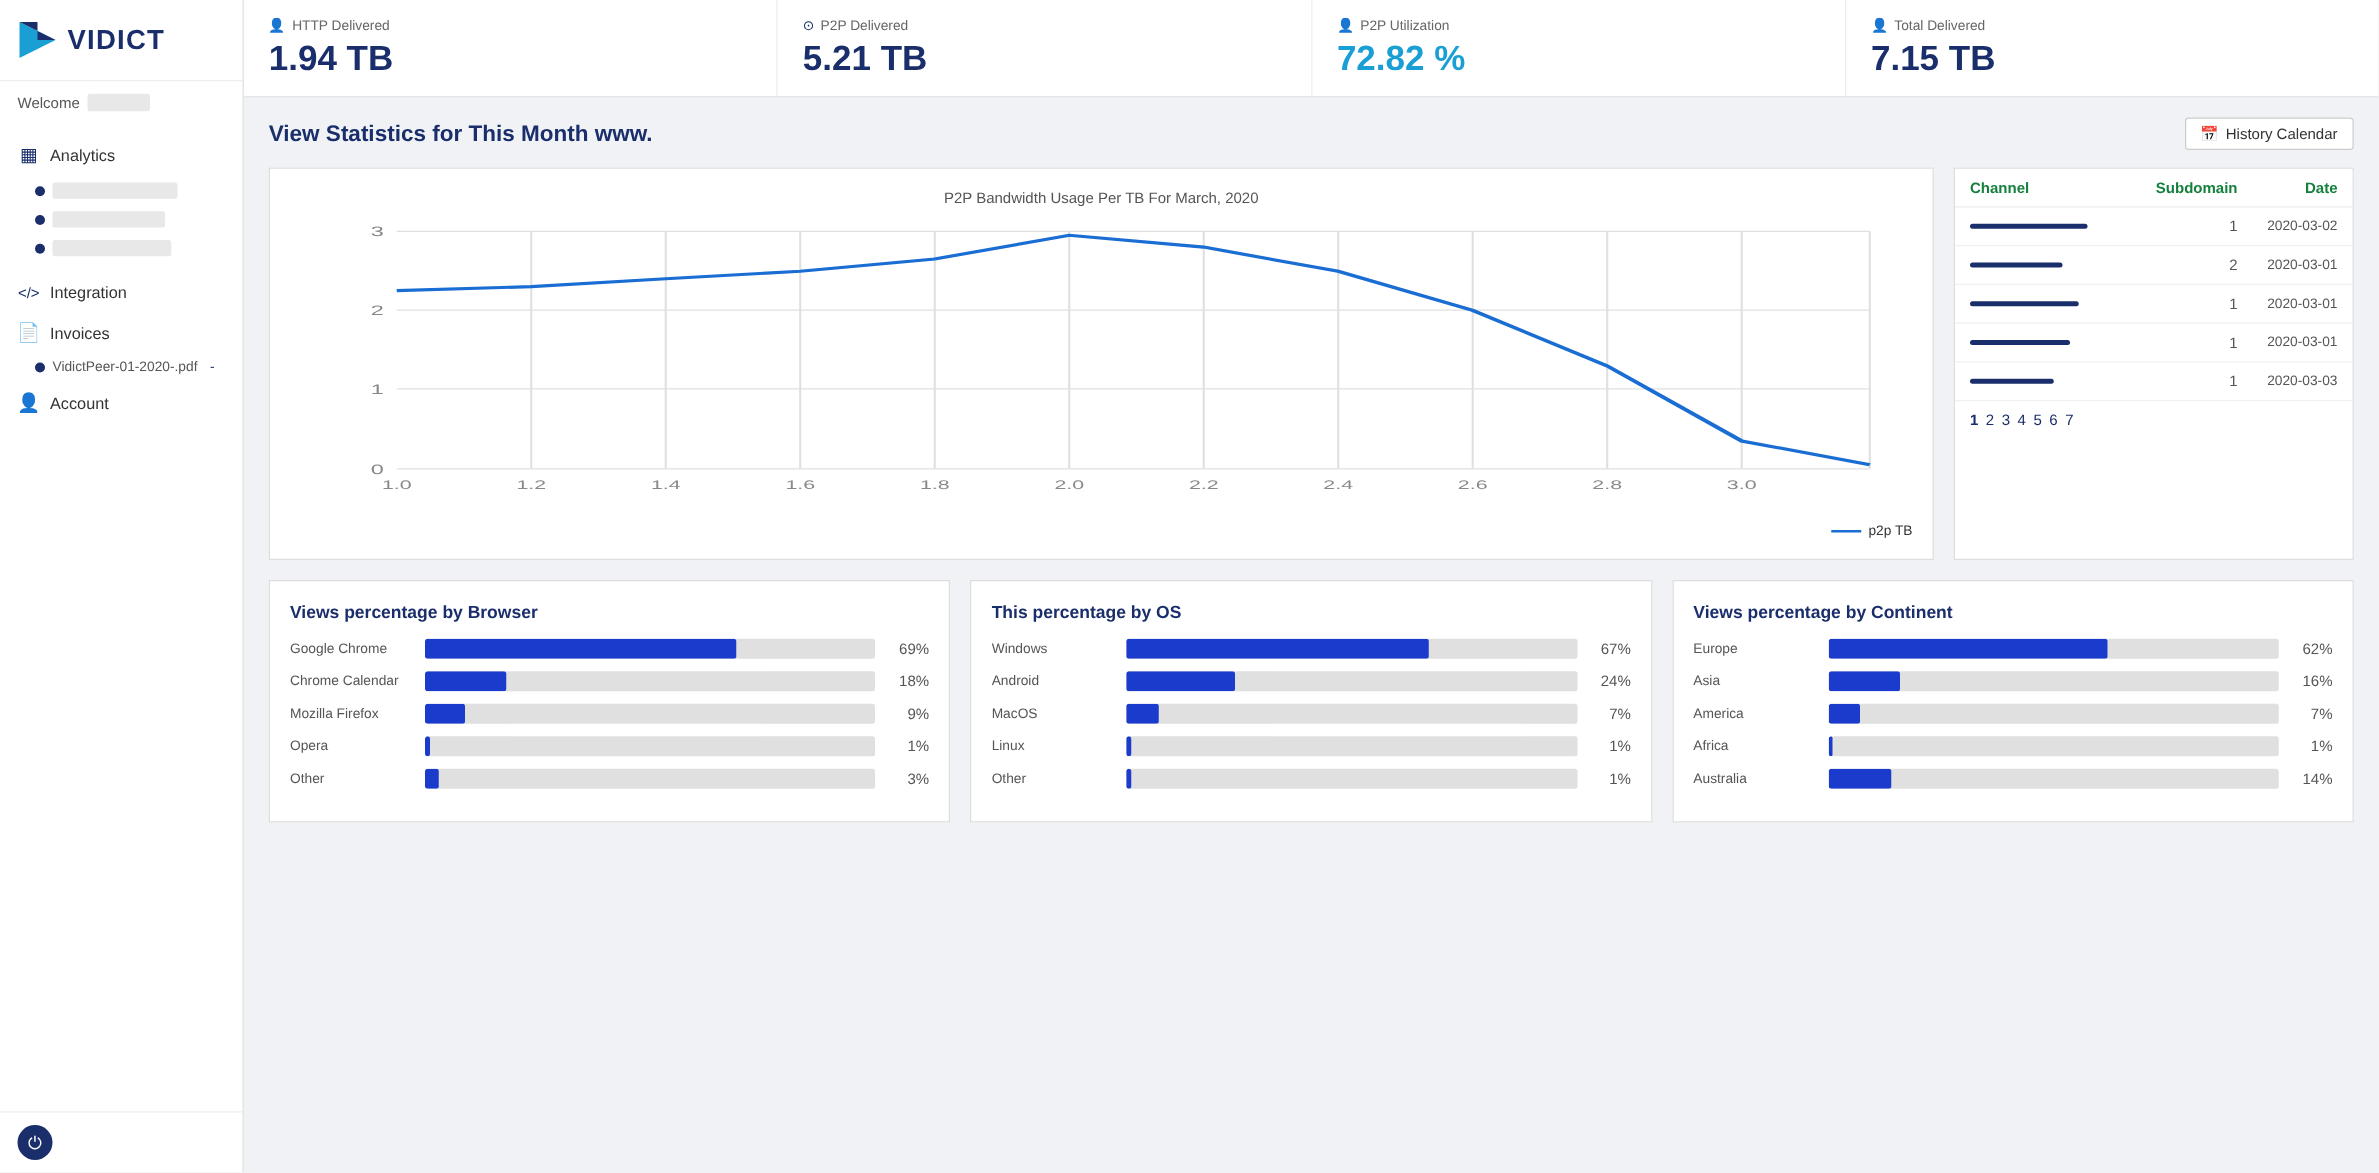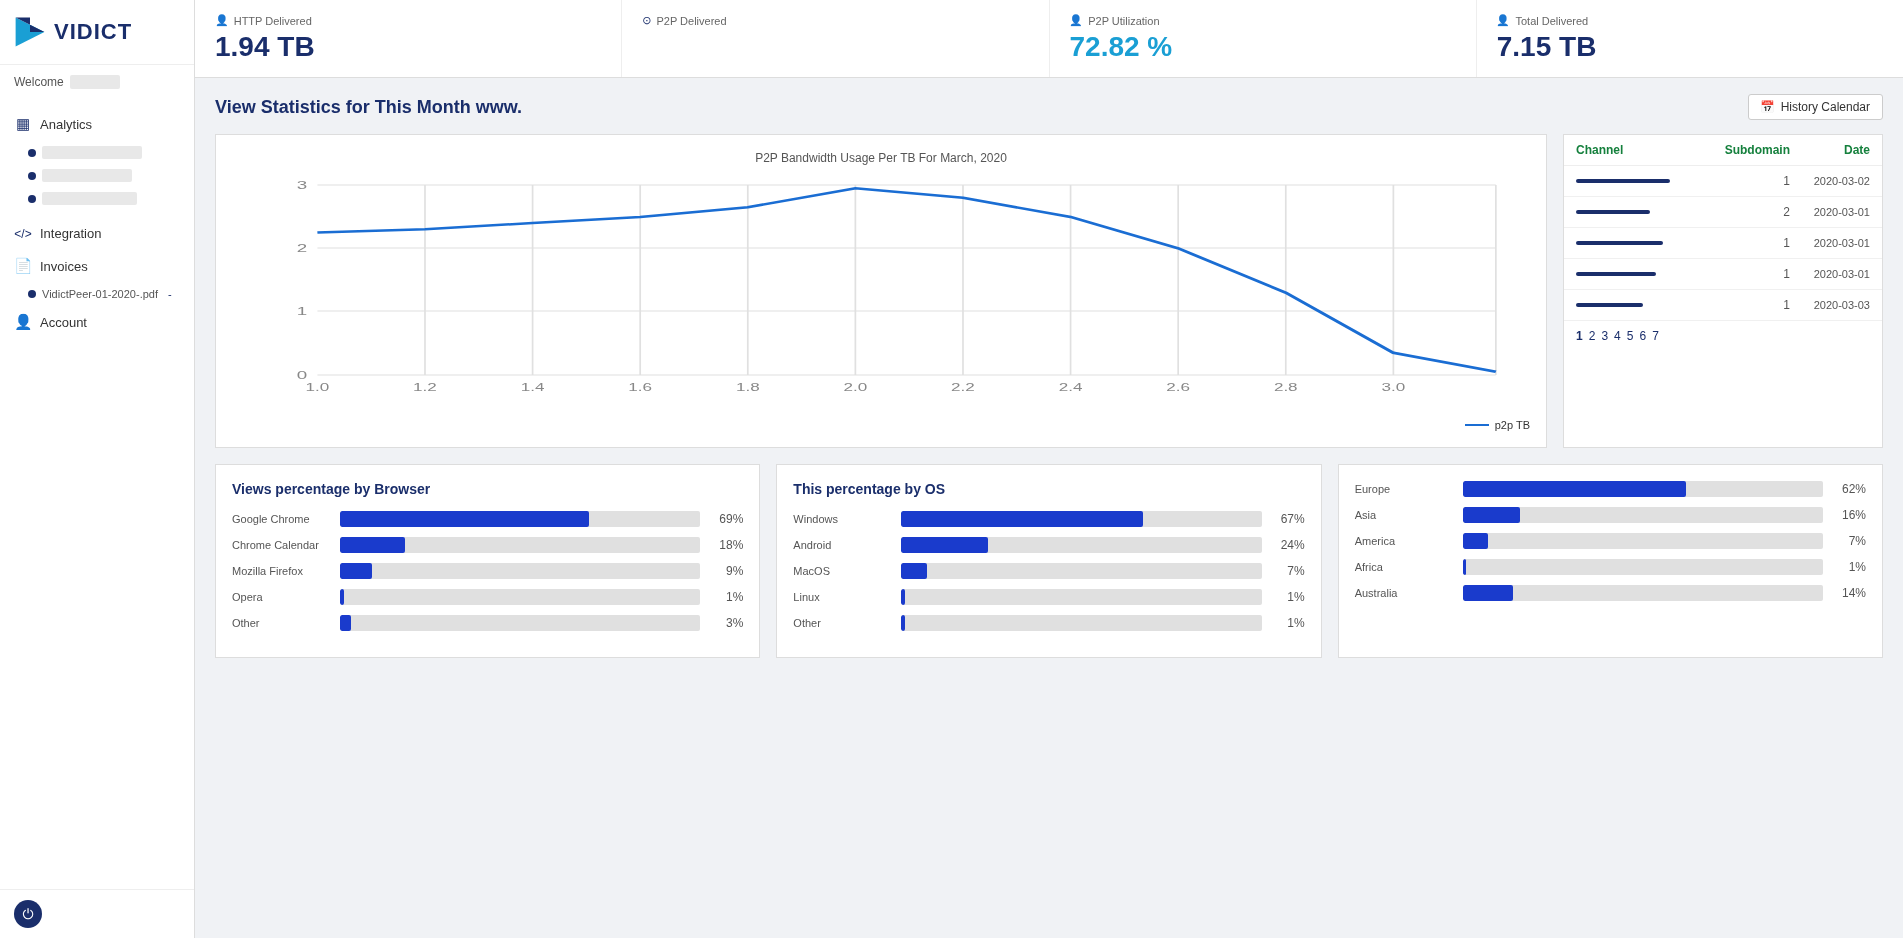--- a/index.html
+++ b/index.html
@@ -374,20 +374,21 @@
         <span class="stat-icon">👤</span>
         <span>HTTP Delivered</span>
       </div>
       <div class="stat-value">1.94 TB</div>
     </div>
     <div class="stat-item">
       <div class="stat-label">
         <span class="stat-icon">⊙</span>
         <span>P2P Delivered</span>
       </div>
+      <div class="stat-value">5.21 TB</div>
     </div>
     <div class="stat-item">
       <div class="stat-label">
         <span class="stat-icon">👤</span>
         <span>P2P Utilization</span>
       </div>
       <div class="stat-value" style="color:#1a9fd4;">72.82 %</div>
     </div>
     <div class="stat-item">
       <div class="stat-label">
@@ -592,20 +593,21 @@
       <span class="bar-label">Other</span>
       <div class="bar-track">
         <div class="bar-fill" style="width:1%"></div>
       </div>
       <span class="bar-pct">1%</span>
     </div>
           </div>
       </div>
 
       <div class="bottom-chart-card">
+        <div class="bottom-chart-title">Views percentage by Continent</div>
         <div id="continent-bars">
             <div class="bar-row">
       <span class="bar-label">Europe</span>
       <div class="bar-track">
         <div class="bar-fill" style="width:62%"></div>
       </div>
       <span class="bar-pct">62%</span>
     </div>
             <div class="bar-row">
       <span class="bar-label">Asia</span>

